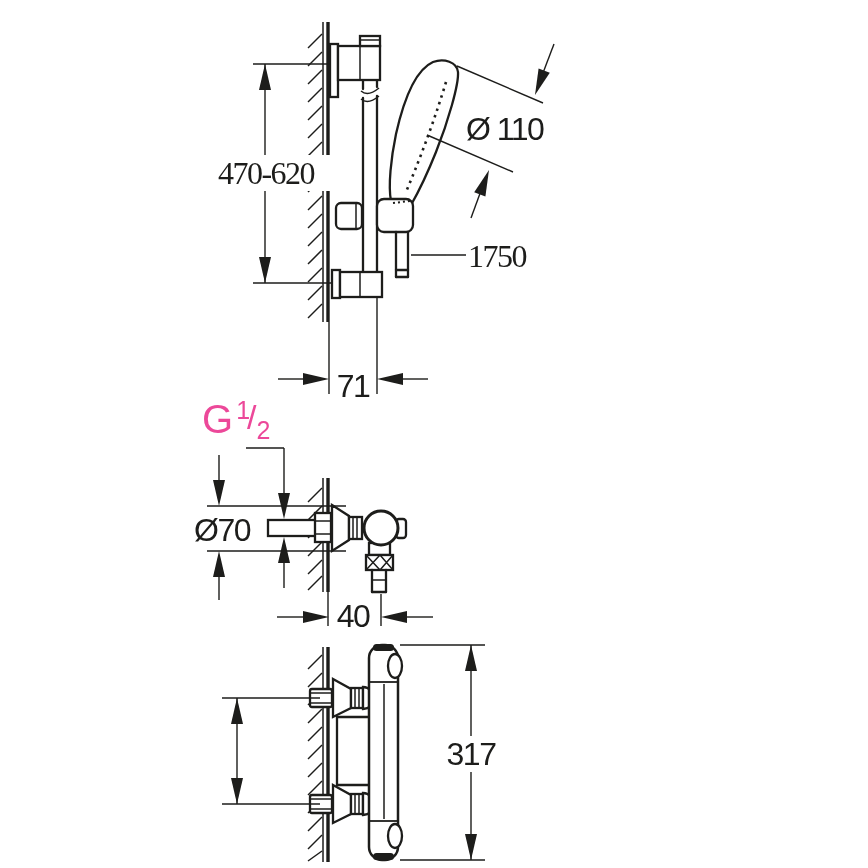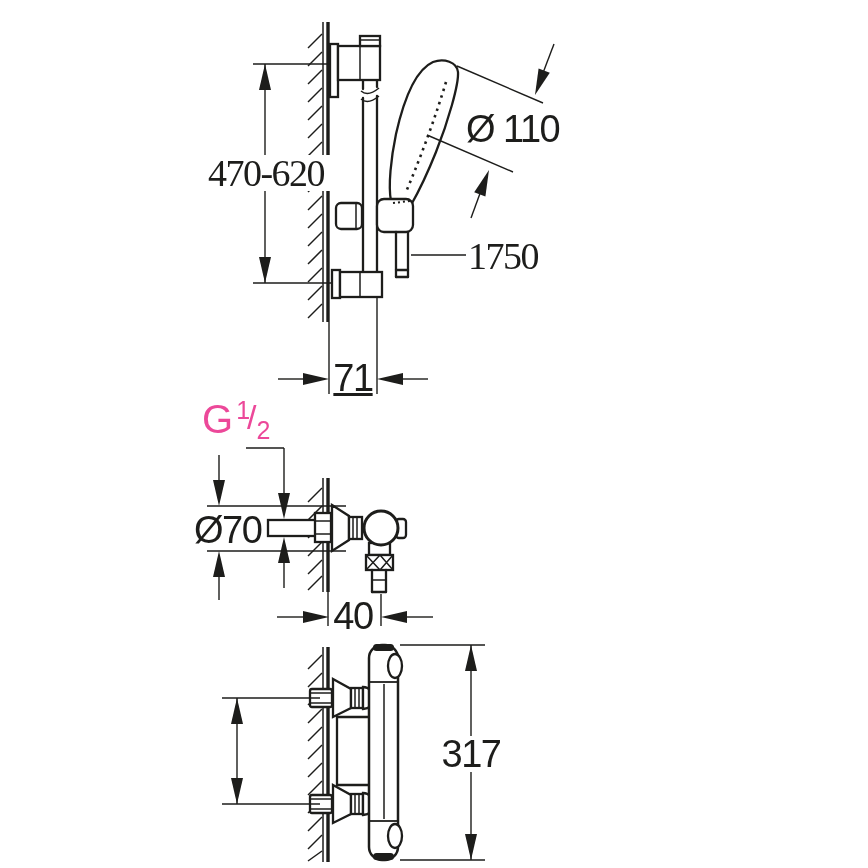--- a/index.html
+++ b/index.html
@@ -3,21 +3,21 @@
 <meta charset="utf-8">
 <style>
   html,body{margin:0;padding:0;background:#ffffff;}
   .canvas{
     position:relative;width:868px;height:868px;background:#ffffff;overflow:hidden;
     font-family:"Liberation Sans", sans-serif;color:#1d1d1b;
   }
   .canvas svg{position:absolute;left:0;top:0;}
   .dim-label{
     position:absolute;background:#ffffff;color:#1d1d1b;
-    font-size:38px;line-height:36px;letter-spacing:-1.5px;white-space:nowrap;
+    font-size:32px;line-height:36px;letter-spacing:-1.5px;white-space:nowrap;
   }
   .center{text-align:center;}
   .thread-label{position:absolute;background:#ffffff;color:#ec4899;white-space:nowrap;}
   .thread-label .g{font-size:40px;line-height:40px;letter-spacing:0;}
   .thread-label .sup{font-size:25px;line-height:25px;position:relative;top:-14px;left:3px;}
   .thread-label .slash{font-size:34px;line-height:34px;position:relative;top:-4px;}
   .thread-label .sub{font-size:25px;line-height:25px;position:relative;top:6px;}
   
   .o{stroke:#1d1d1b;stroke-width:2.3;fill:none;stroke-linecap:round;}
   .of{stroke:#1d1d1b;stroke-width:2.3;fill:#ffffff;}
@@ -274,21 +274,21 @@
     </g>
   </g>
 </svg>
 
 <div class="dim-label center" style="left:202px;top:155px;width:128px;font-family:Liberation Serif, serif;">470-620</div>
 
 <div class="dim-label" style="left:466px;top:111px;">Ø 110</div>
 
 <div class="dim-label" style="left:468px;top:238px;font-family:Liberation Serif, serif;">1750</div>
 
-<div class="dim-label center" style="left:333px;top:360px;width:40px;text-decoration:underline;">71</div>
+<div class="dim-label center" style="left:333px;top:368px;width:40px;">71</div>
 
 <div class="thread-label" style="left:202px;top:399px;">
   <span class="g">G</span><span class="sup">1</span><span class="slash">/</span><span class="sub">2</span>
 </div>
 
 <div class="dim-label" style="left:194px;top:512px;">Ø70</div>
 
 <div class="dim-label center" style="left:333px;top:598px;width:40px;">40</div>
 
 

